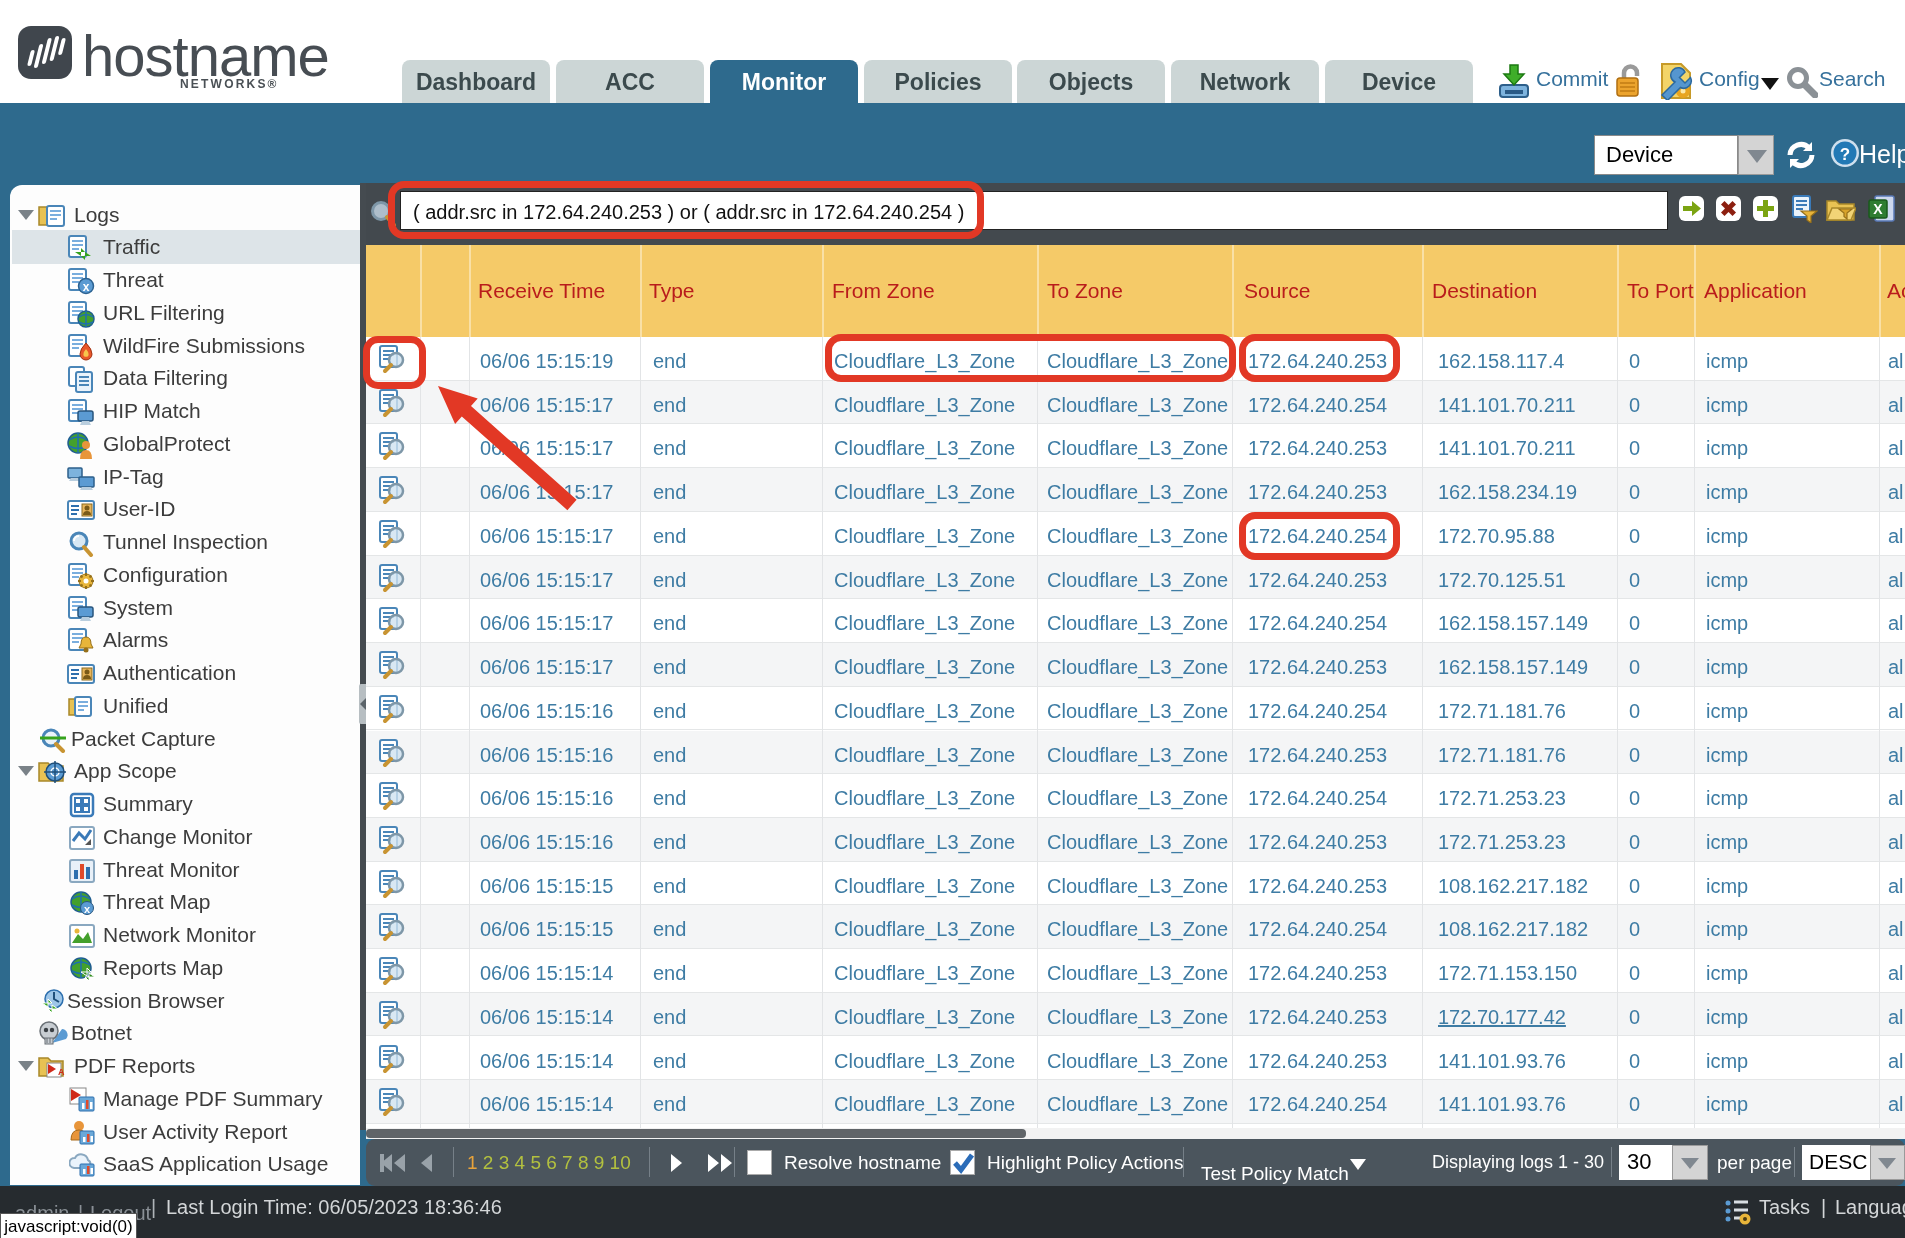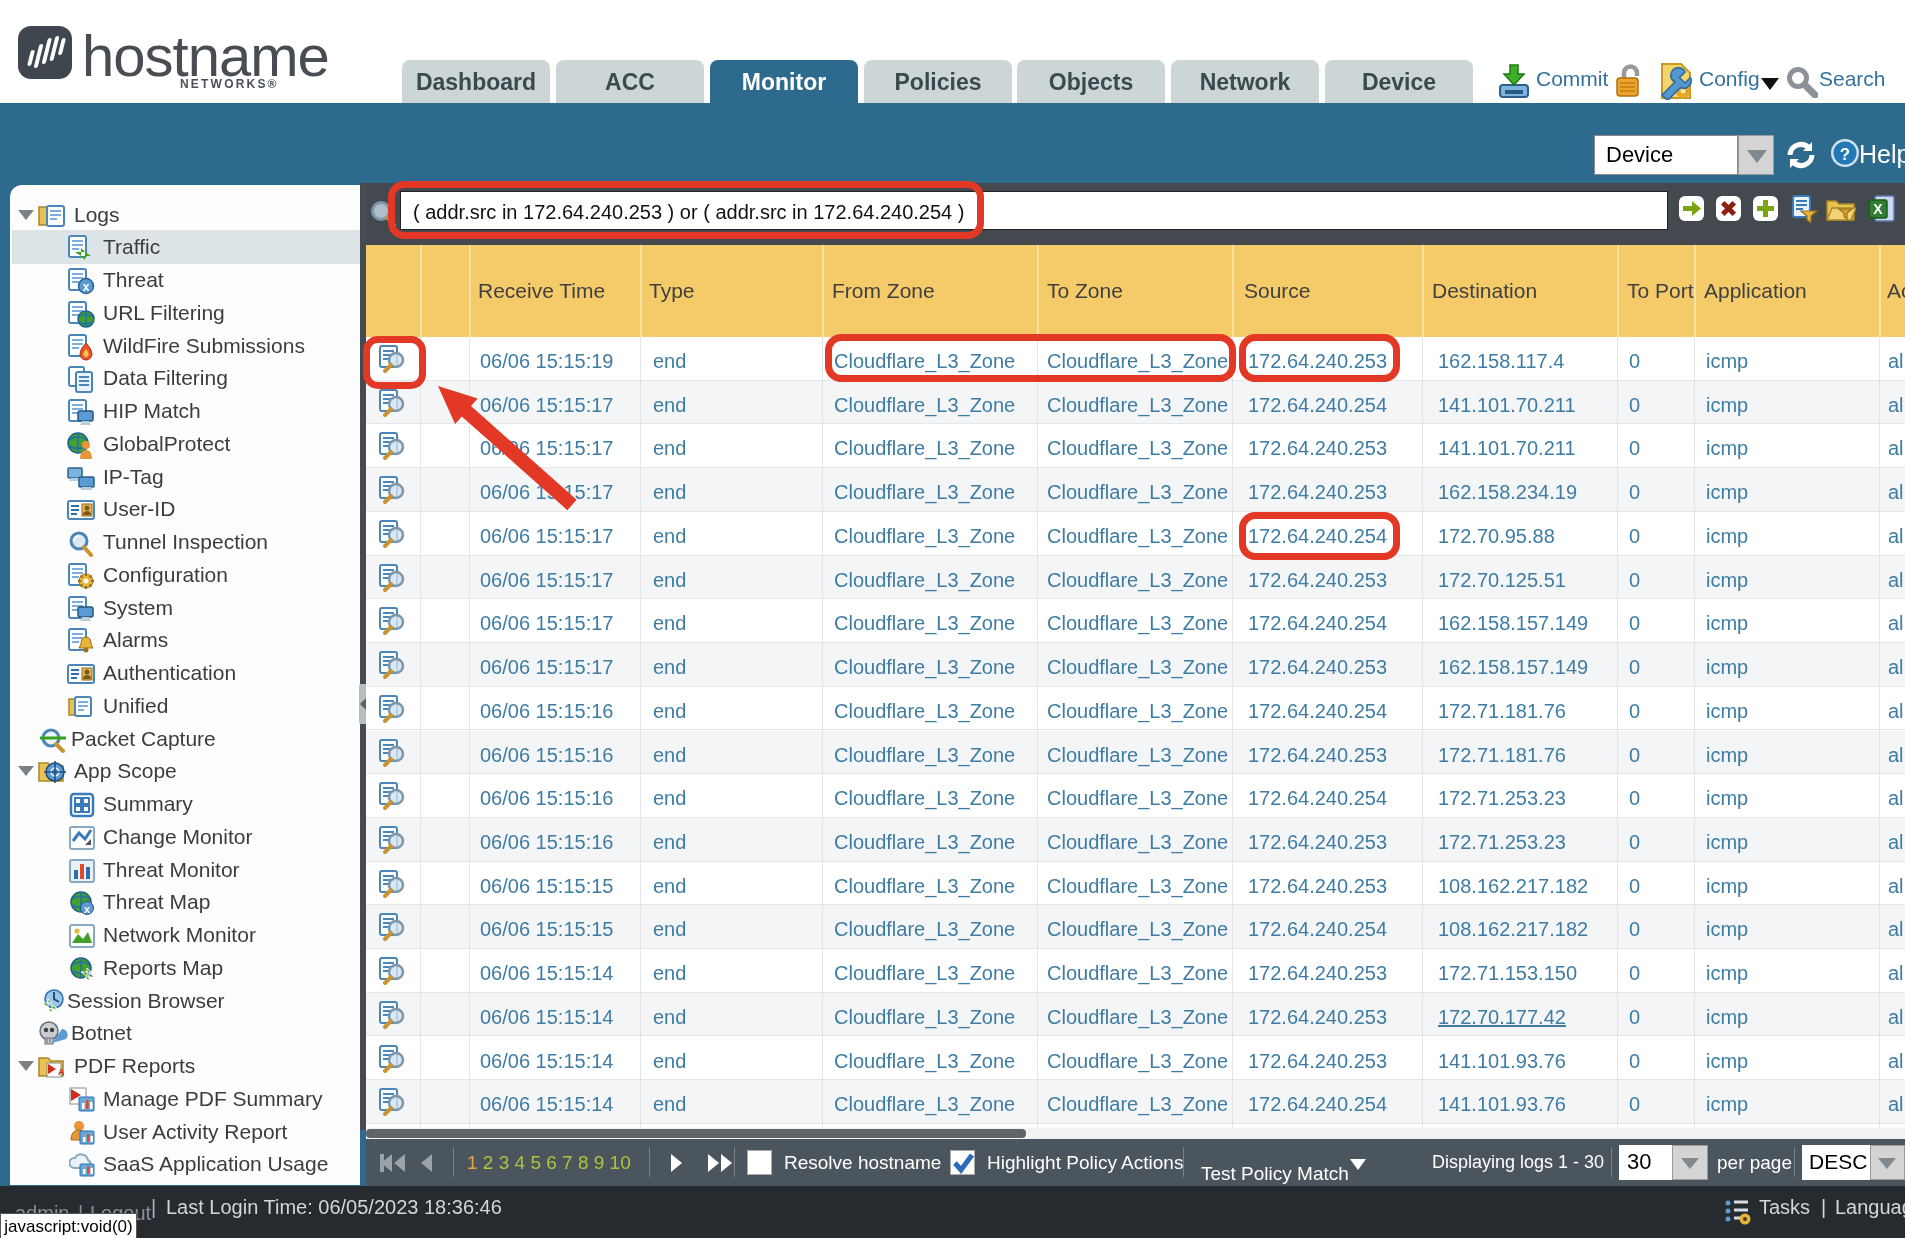--- a/index.html
+++ b/index.html
@@ -35,32 +35,32 @@
   #collapsebtn { left:359px; top:684px; width:9px; height:40px; background:#b7bec2; border-radius:2px; }
   #collapsebtn:after { content:""; position:absolute; left:1px; top:14px; border-top:6px solid transparent; border-bottom:6px solid transparent; border-right:6px solid #5c646a; }
 
   
   #fbar { left:366px; top:183px; width:1539px; height:62px; background:#43494e; }
   #finput { left:400px; top:191px; width:1268px; height:39px; background:#ffffff; border:1px solid #222; font-size:20px; color:#111; line-height:40px; padding-left:12px; white-space:nowrap; }
 
   
   #thead { left:366px; top:245px; width:1539px; height:92px; background:#f5ca68; }
   .hsep { position:absolute; top:0; width:2px; height:92px; background:#f9e0a6; }
-  .hlbl { position:absolute; top:34px; font-size:21px; color:#404040; }
+  .hlbl { position:absolute; top:34px; font-size:21px; color:#b91c1c; }
   #rows { left:366px; top:337px; width:1539px; height:792px; background:#ffffff; overflow:hidden; }
   .r { position:absolute; left:0; width:1539px; height:43.7px; border-bottom:1px solid #e4e6e7; font-size:20px; color:#3e7ca4; }
   .r.alt { background:#f4f5f6; }
   .c { position:absolute; top:0; line-height:49px; white-space:nowrap; }
   .micon { width:30px; height:30px; display:block; }
   .vsep { position:absolute; top:0; width:1px; height:792px; background:#e2e4e6; }
 
   
   #hscroll { left:366px; top:1128px; width:1539px; height:11px; background:#f2f2f2; }
   #hthumb { left:0px; top:1px; width:660px; height:9px; background:#606468; border-radius:4px; position:absolute; }
-  #pagebar { left:366px; top:1139px; width:1539px; height:47px; background:#4b555d; font-size:19px; color:#ffffff; }
+  #pagebar { left:366px; top:1139px; width:1539px; height:47px; background:#4b555d; font-size:19px; color:#ffffff;border-radius:9px; }
   #statusbar { left:0; top:1186px; width:1905px; height:52px; background:#262b2f; color:#d3d6d8; font-size:20px; }
   #tooltip { left:0px; top:1213px; width:137px; height:27px; background:#ffffff; border:1px solid #555; color:#000; font-size:17px; line-height:25px; text-align:center; }
 
   
   .redbox { position:absolute; border:6px solid #e23825; border-radius:12px; }
 </style>
 </head>
 <body>
 
 <div id="hdr" class="abs"></div>

